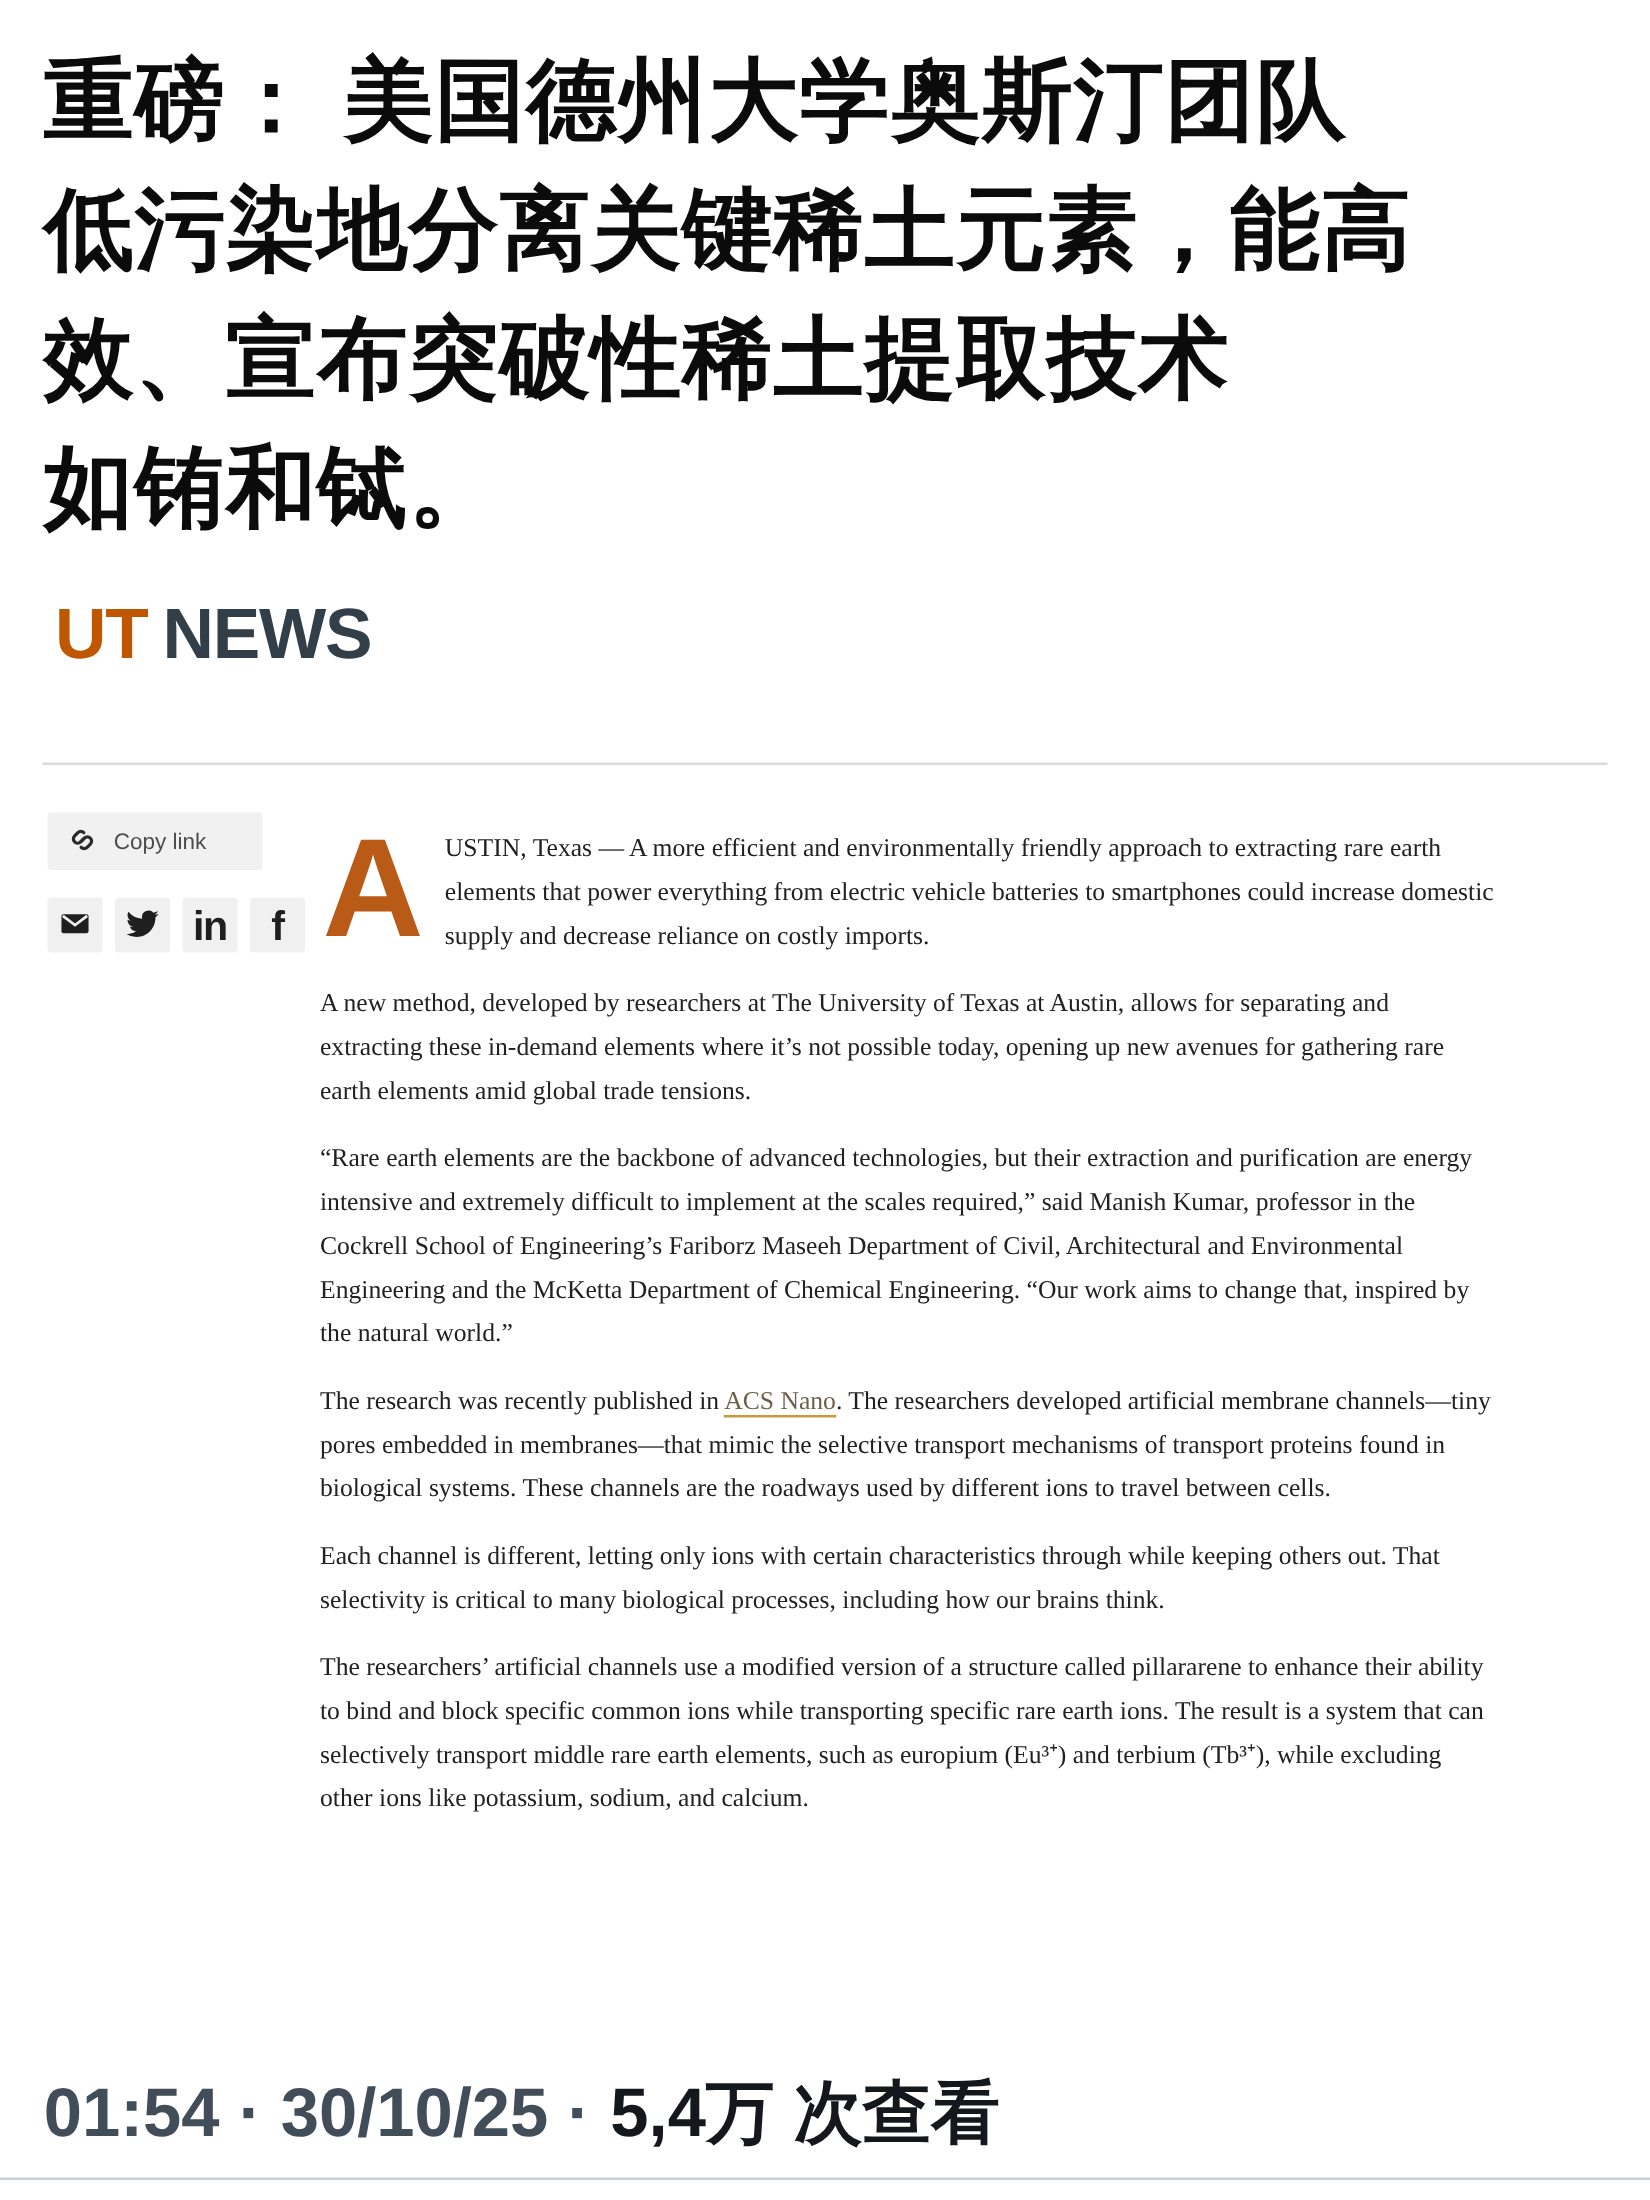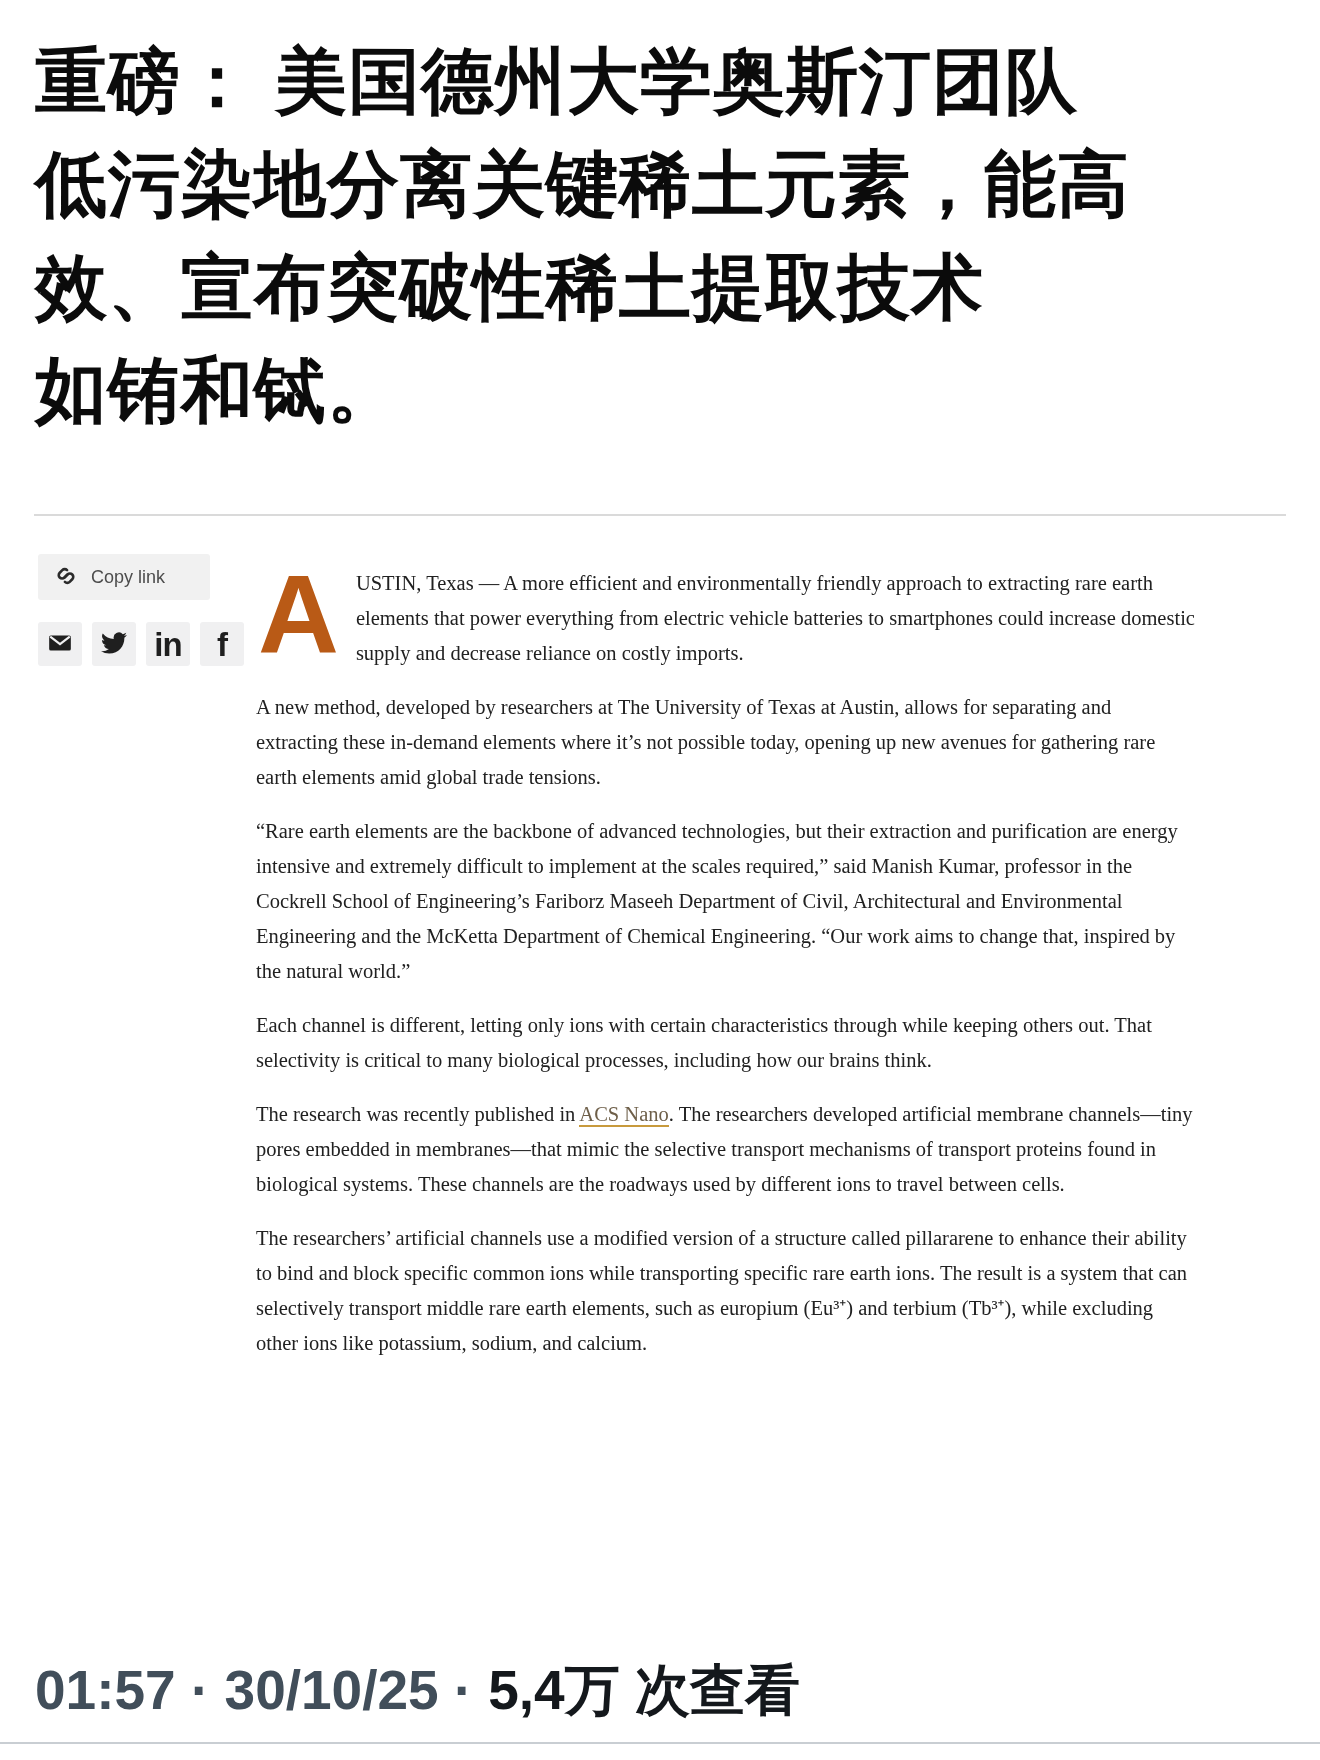--- a/index.html
+++ b/index.html
@@ -133,20 +133,23 @@
 
 <div class="tweet-headline">
   <div class="hl-line">重磅： 美国德州大学奥斯汀团队</div>
   <div class="hl-line">低污染地分离关键稀土元素，能高</div>
   <div class="hl-line">效、宣布突破性稀土提取技术</div>
   <div class="hl-line">如铕和铽。</div>
 </div>
 
 <div class="article-card">
 
+  <div class="utnews-logo">
+    <span class="ut">UT</span><span class="news">NEWS</span>
+  </div>
 
   <hr class="header-divider">
 
   <div class="article-body">
 
     <aside class="share-col">
       <button class="copy-link-btn">
         <span>
           <svg viewBox="0 0 24 24" fill="none" stroke="#2b2b2b" stroke-width="2.4" stroke-linecap="round">
             <path d="M13.2 10.8l-2.6 2.6a3.1 3.1 0 0 1-4.4-4.4l2.4-2.4a3.1 3.1 0 0 1 4.4 0"></path>
@@ -178,25 +181,25 @@
         <button class="social-btn">
           <span class="glyph-icon">f</span>
         </button>
       </div>
     </aside>
 
     <div class="content-col">
       <p><span class="dropcap">A</span><span>USTIN, Texas — A more efficient and environmentally friendly approach to extracting rare earth elements that power everything from electric vehicle batteries to smartphones could increase domestic supply and decrease reliance on costly imports.</span></p>
       <p>A new method, developed by researchers at The University of Texas at Austin, allows for separating and extracting these in-demand elements where it’s not possible today, opening up new avenues for gathering rare earth elements amid global trade tensions.</p>
       <p>“Rare earth elements are the backbone of advanced technologies, but their extraction and purification are energy intensive and extremely difficult to implement at the scales required,” said Manish Kumar, professor in the Cockrell School of Engineering’s Fariborz Maseeh Department of Civil, Architectural and Environmental Engineering and the McKetta Department of Chemical Engineering. “Our work aims to change that, inspired by the natural world.”</p>
+      <p><span>The research was recently published in </span><a class="article-link">ACS Nano</a><span>. The researchers developed artificial membrane channels—tiny pores embedded in membranes—that mimic the selective transport mechanisms of transport proteins found in biological systems. These channels are the roadways used by different ions to travel between cells.</span></p>
       <p>Each channel is different, letting only ions with certain characteristics through while keeping others out. That selectivity is critical to many biological processes, including how our brains think.</p>
-      <p><span>The research was recently published in </span><a class="article-link">ACS Nano</a><span>. The researchers developed artificial membrane channels—tiny pores embedded in membranes—that mimic the selective transport mechanisms of transport proteins found in biological systems. These channels are the roadways used by different ions to travel between cells.</span></p>
       <p>The researchers’ artificial channels use a modified version of a structure called pillararene to enhance their ability to bind and block specific common ions while transporting specific rare earth ions. The result is a system that can selectively transport middle rare earth elements, such as europium (Eu³⁺) and terbium (Tb³⁺), while excluding other ions like potassium, sodium, and calcium.</p>
     </div>
 
   </div>
 </div>
 
 <div class="tweet-meta">
-  <span class="meta-date">01:57 · 30/10/25 ·</span><span class="meta-views">5,4万 次查看</span>
+  <span class="meta-date">01:54 · 30/10/25 ·</span><span class="meta-views">5,4万 次查看</span>
 </div>
 
 <hr class="bottom-divider">
 
 </body></html>

